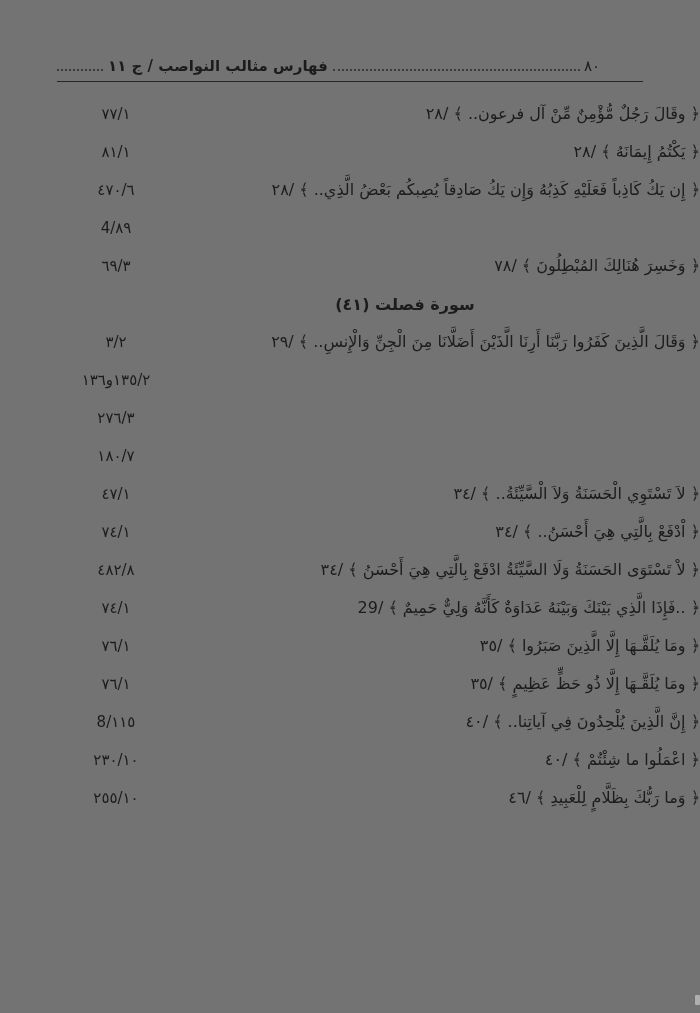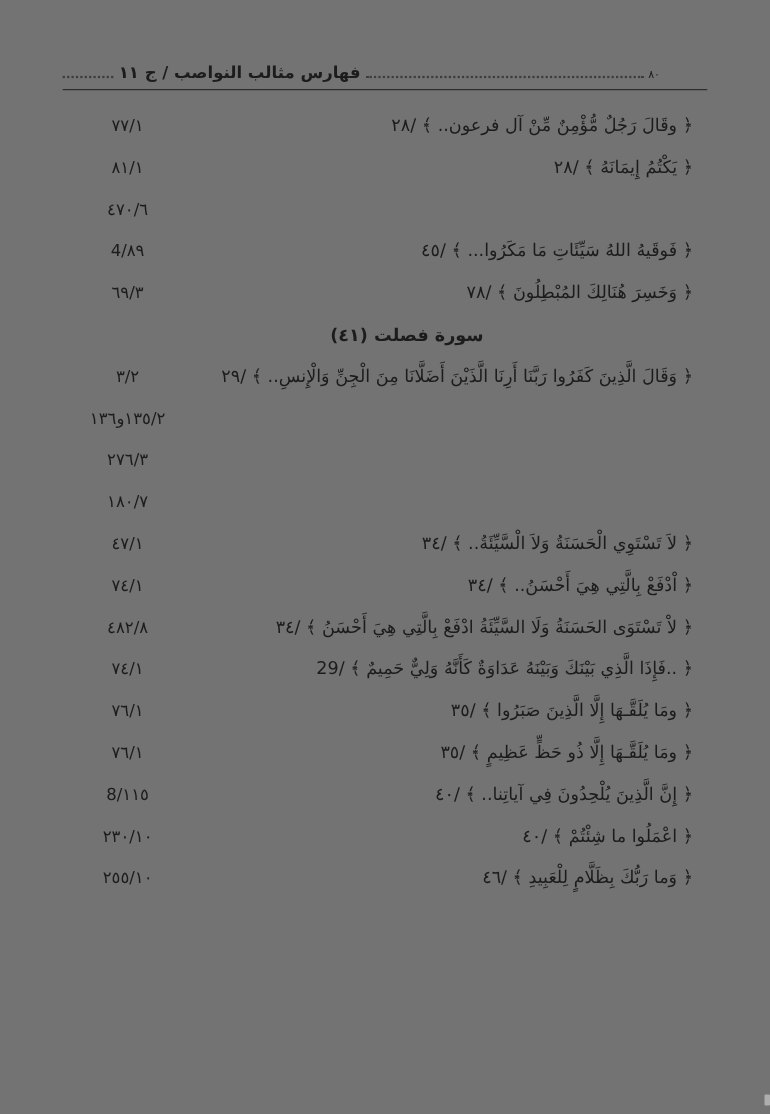--- a/index.html
+++ b/index.html
@@ -30,21 +30,21 @@
   }
   .head-title {
     font-weight: bold;
     font-size: 15px;
     white-space: nowrap;
     direction: rtl;
     padding: 0 5px;
     line-height: 1.1;
   }
   .head-page-number {
-    font-size: 10px;
+    font-size: 15px;
     line-height: 1.1;
     padding-left: 4px;
   }
   .leader {
     border-bottom: 2.2px dotted #3c3c3c;
     margin-bottom: 3px;
     height: 1px;
   }
   .leader-left { width: 46px; flex: none; }
   .leader-right { flex: 1; }
@@ -54,21 +54,20 @@
     height: 0;
   }
   
   .rows {
     padding-top: 13px;
   }
   .row {
     height: 38px;
     display: flex;
     align-items: center;
-    padding-right: 70px;
   }
   .ref {
     flex: none;
     width: 100px;
     margin-left: 66px;
     text-align: center;
     direction: rtl;
     font-size: 15px;
     line-height: 1;
   }
@@ -122,25 +121,25 @@
     <span class="verse">﴿ وقَالَ رَجُلٌ مُّؤْمِنٌ مِّنْ آل فرعون.. ﴾ /٢٨</span>
   </div>
 
   <div class="row">
     <span class="ref">٨١/١</span>
     <span class="verse">﴿ يَكْتُمُ إِيمَانَهُ ﴾ /٢٨</span>
   </div>
 
   <div class="row">
     <span class="ref">٤٧٠/٦</span>
+    <span class="verse">﴿ إِن يَكُ كَاذِباً فَعَلَيْهِ كَذِبُهُ وَإِن يَكُ صَادِقاً يُصِبكُم بَعْضُ الَّذِي.. ﴾ /٢٨</span>
   </div>
 
   <div class="row">
     <span class="ref">٨٩/4</span>
-    <span class="verse">﴿ فَوقَيهُ اللهُ سَيِّئَاتِ مَا مَكَرُوا... ﴾ /٤٥</span>
   </div>
 
   <div class="row">
     <span class="ref">٦٩/٣</span>
     <span class="verse">﴿ وَخَسِرَ هُنَالِكَ المُبْطِلُونَ ﴾ /٧٨</span>
   </div>
 
   <div class="row heading-row">
     <span class="surah-heading">سورة فصلت (٤١)</span>
   </div>

